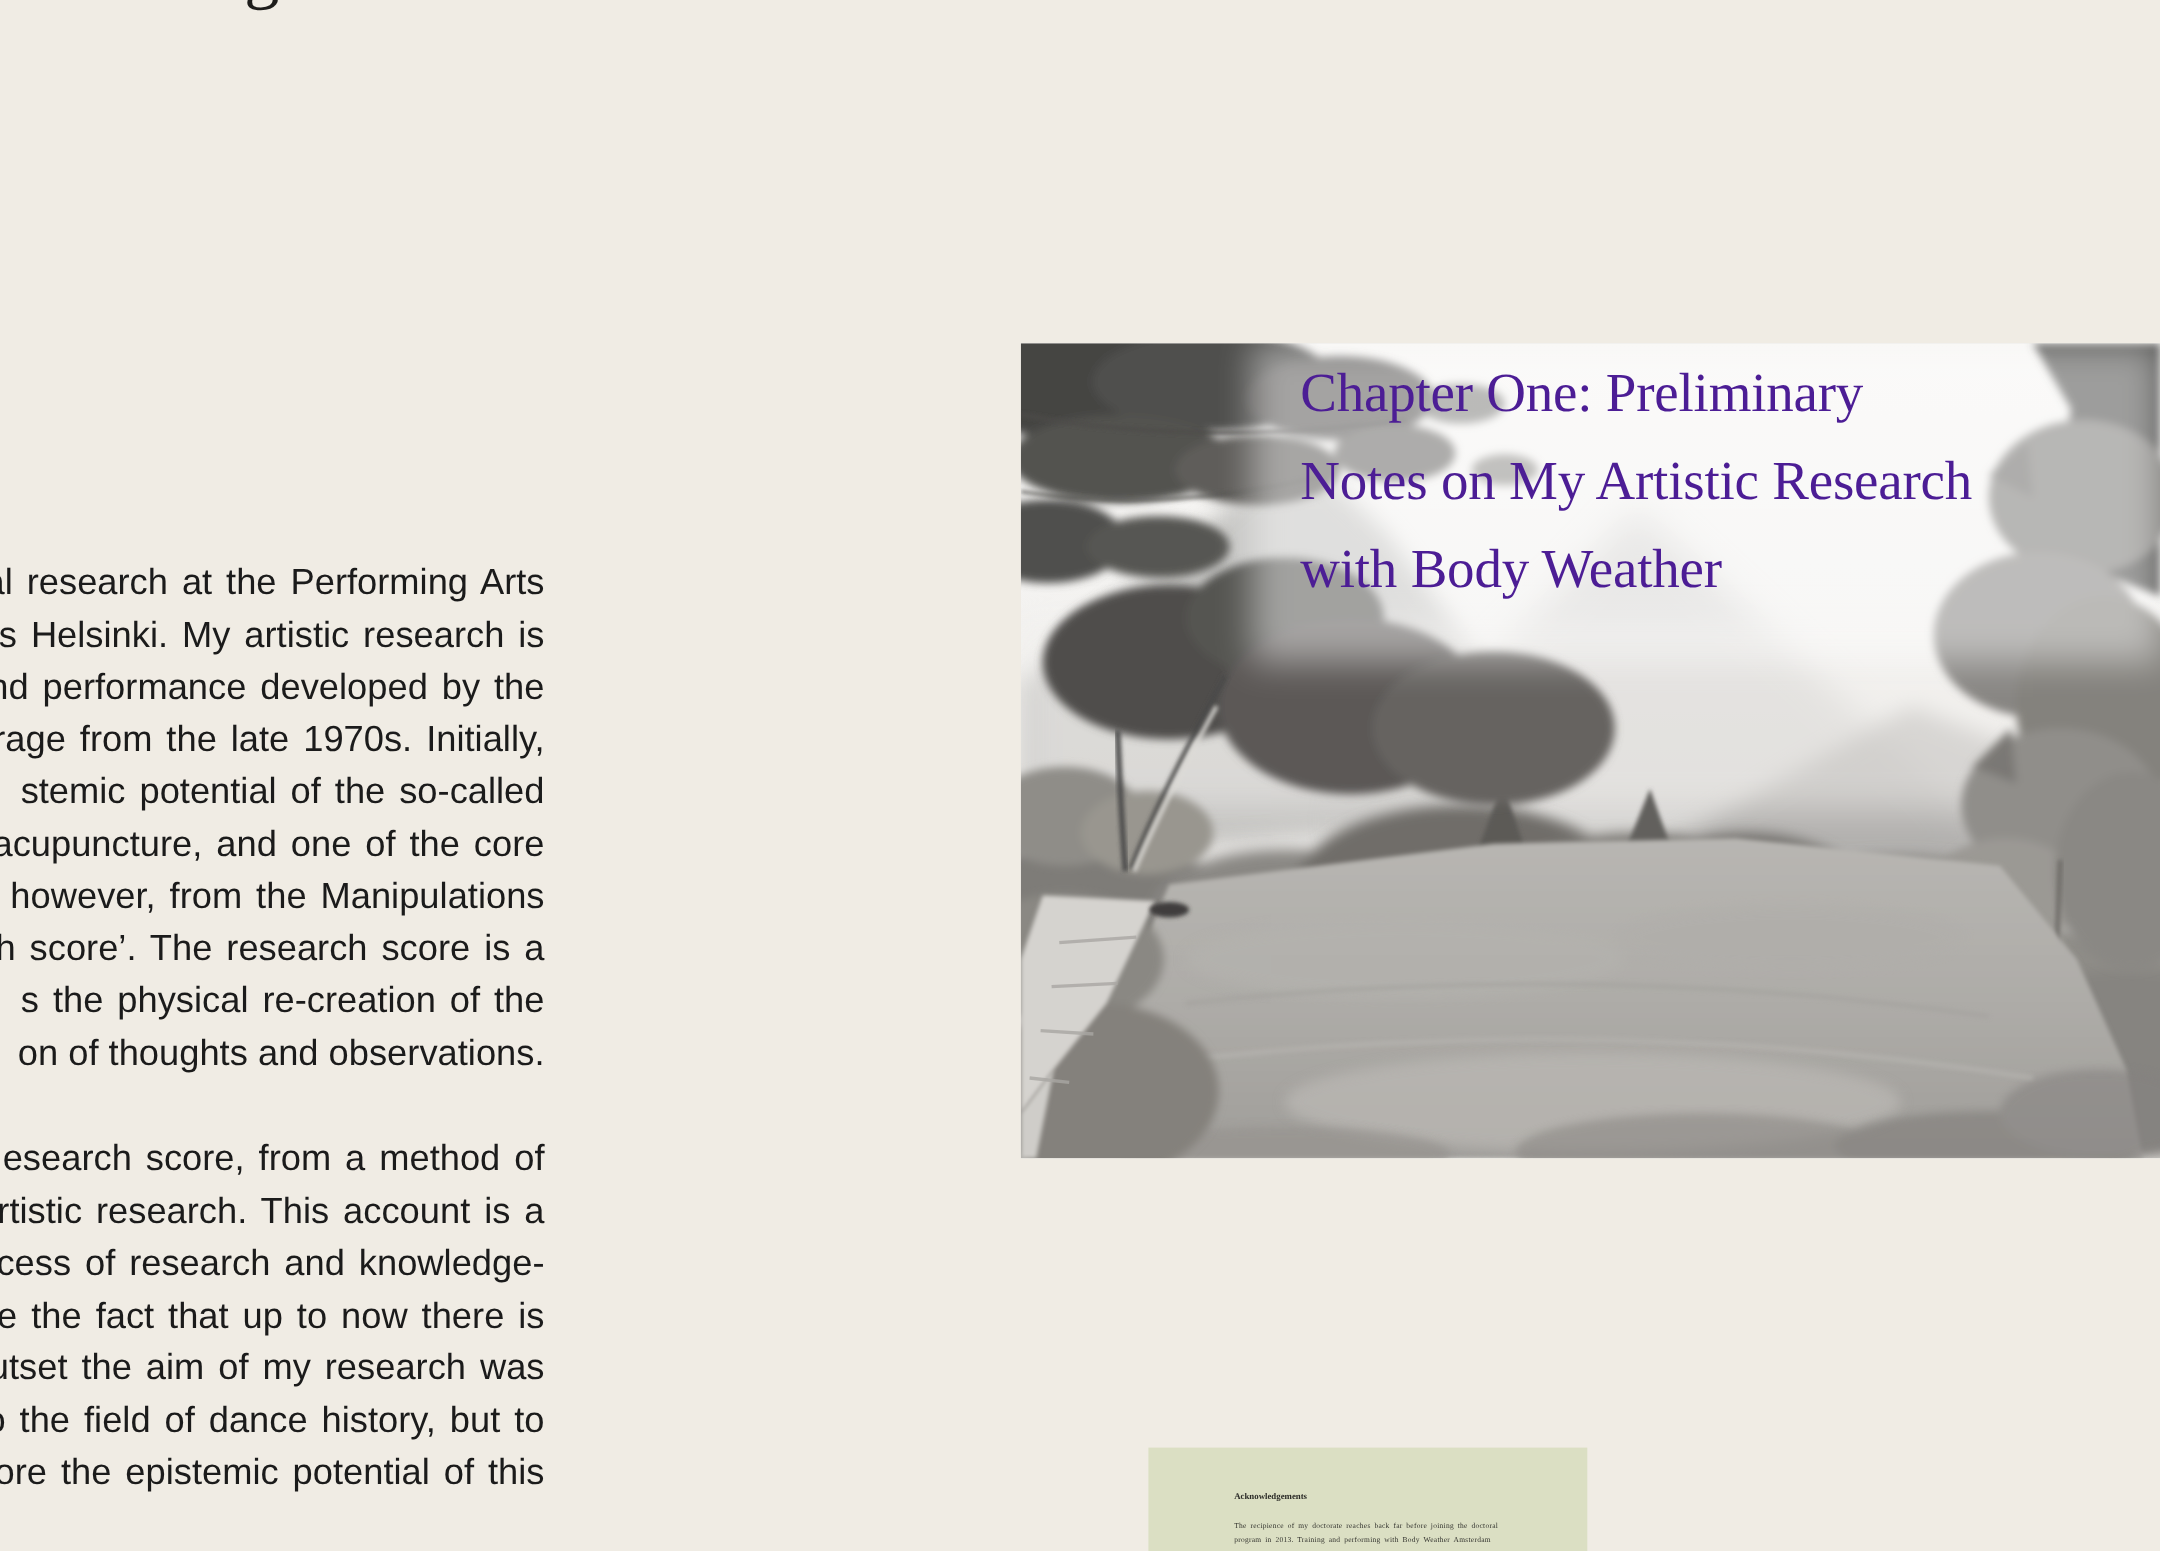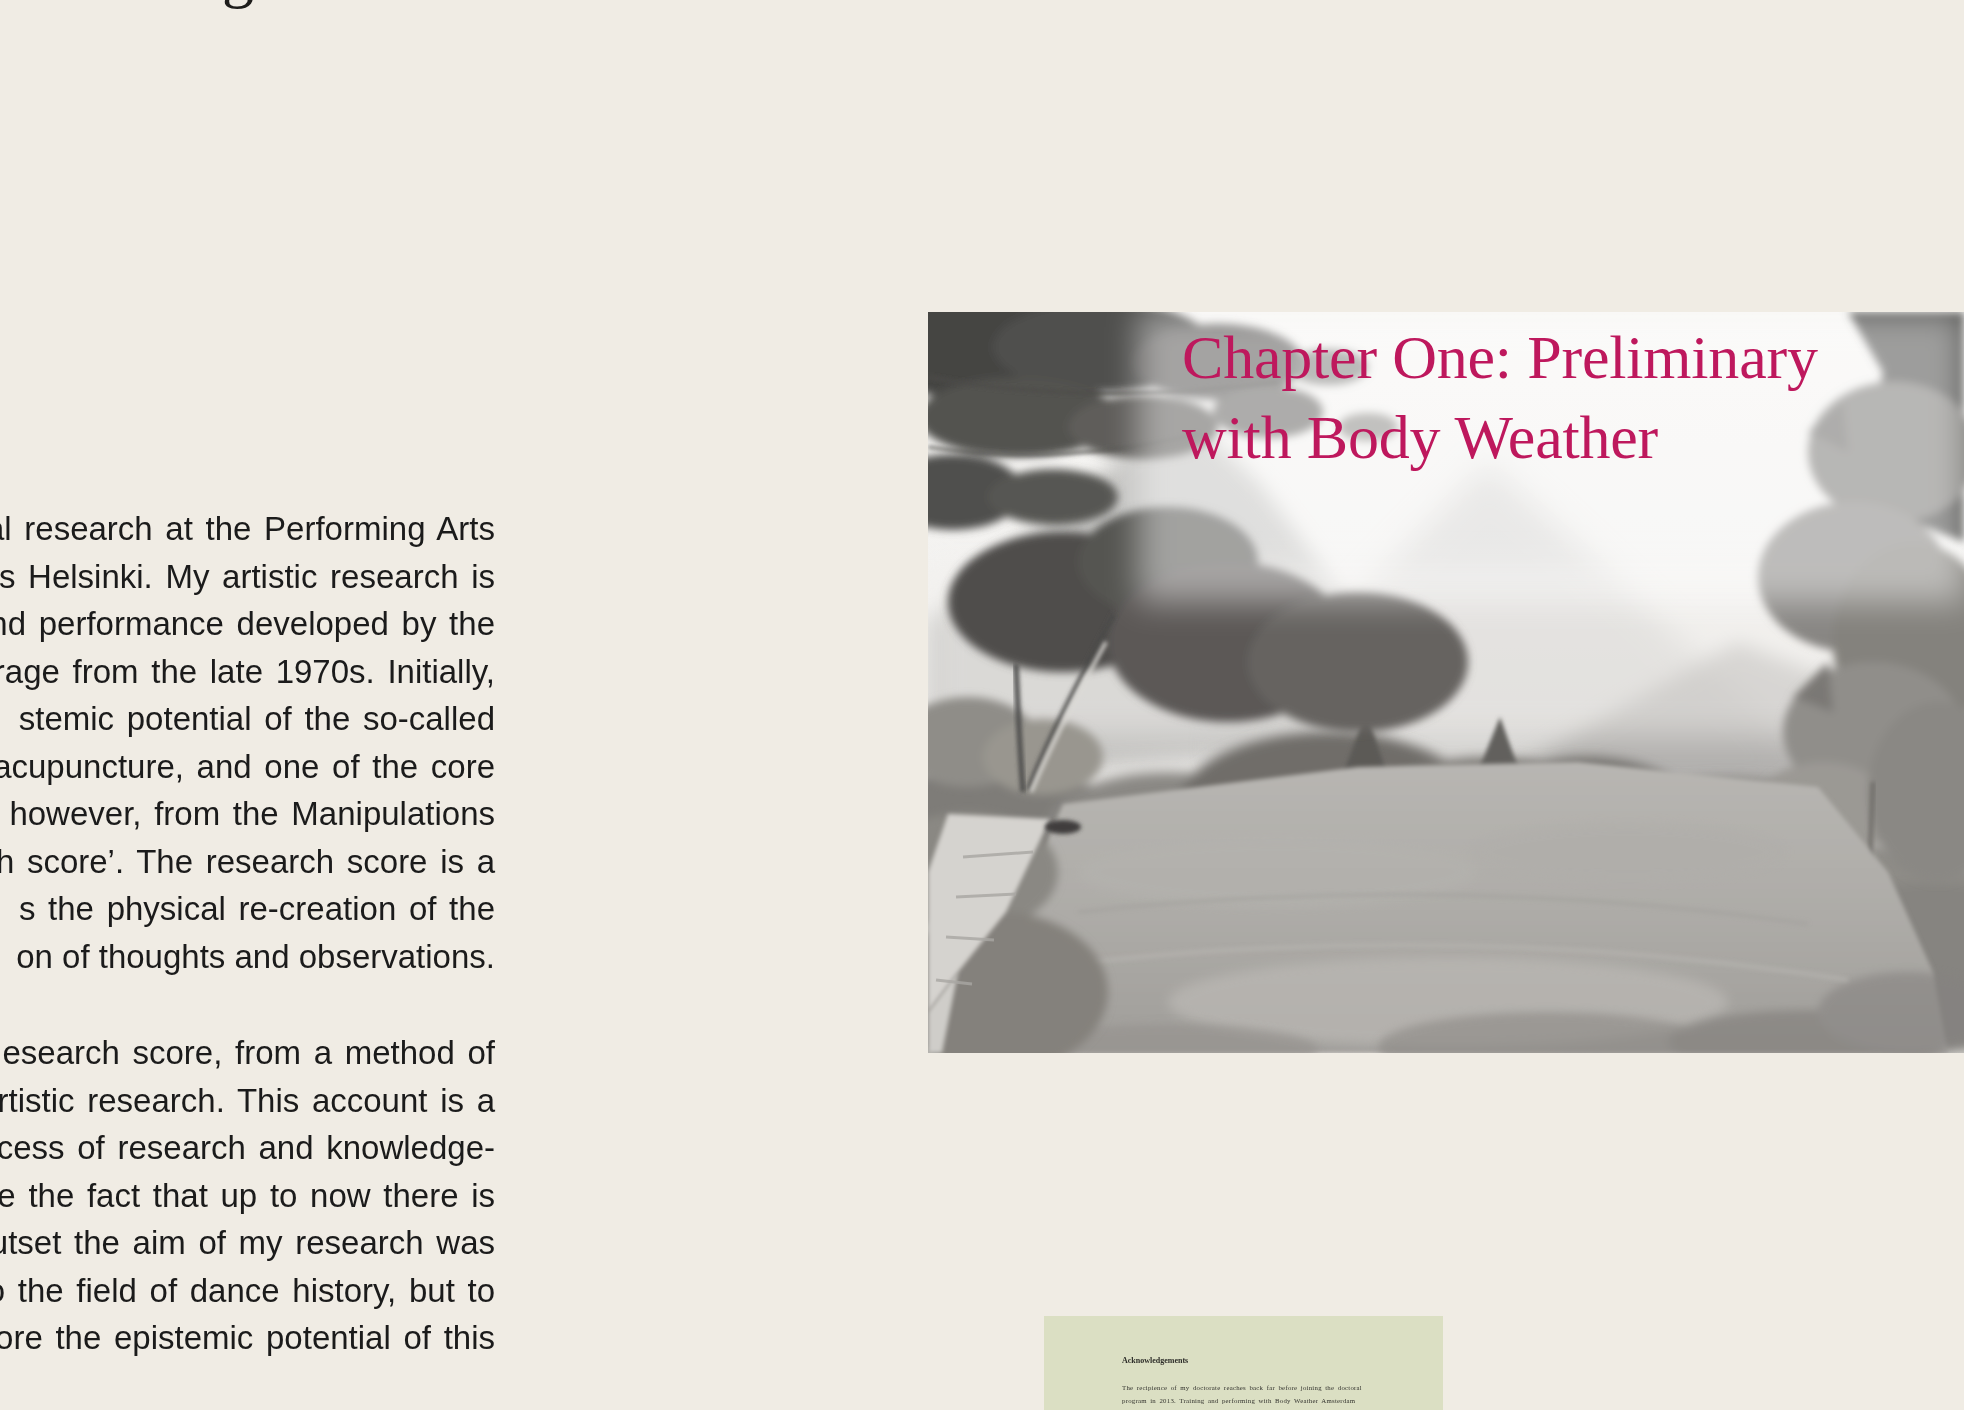--- a/index.html
+++ b/index.html
@@ -40,22 +40,22 @@
 
   
   .photo {
     position:absolute; left:928px; top:312px; width:1036px; height:741px;
     overflow:hidden; background:#e9e8e6;
   }
   .photo svg { position:absolute; inset:0; display:block; }
   .chapter-title {
     position:absolute; left:254px; top:5px;
     font-family:"Liberation Serif", serif;
-    font-size:62px; line-height:80px;
-    color:#be185d; letter-spacing:-0.2px;
+    font-size:50px; line-height:80px;
+    color:#4c1d95; letter-spacing:-0.2px;
     white-space:nowrap;
   }
 
   
   .ack-card {
     position:absolute; left:1044px; top:1316px; width:399px; height:190px;
     background:#dbdfc3;
   }
   .ack-heading {
     position:absolute; left:78px; top:40px;
@@ -229,20 +229,21 @@
         <path d="M18,625 L66,628"></path>
         <path d="M8,668 L44,672"></path>
       </g>
       <ellipse cx="135" cy="515" rx="18" ry="7" fill="#3f3e3c" filter="url(#b2)"></ellipse>
 
       <rect x="210" y="0" width="826" height="290" fill="#ffffff" opacity="0.45" filter="url(#b16)"></rect>
     </svg>
 
     <figcaption class="chapter-title">
       <div>Chapter One: Preliminary</div>
+      <div>Notes on My Artistic Research</div>
       <div>with Body Weather</div>
     </figcaption>
   </figure>
 
   <aside class="ack-card">
     <div class="ack-heading">Acknowledgements</div>
     <div class="ack-line l0">The recipience of my doctorate reaches back far before joining the doctoral</div>
     <div class="ack-line l1">program in 2013. Training and performing with Body Weather Amsterdam</div>
   </aside>
 

